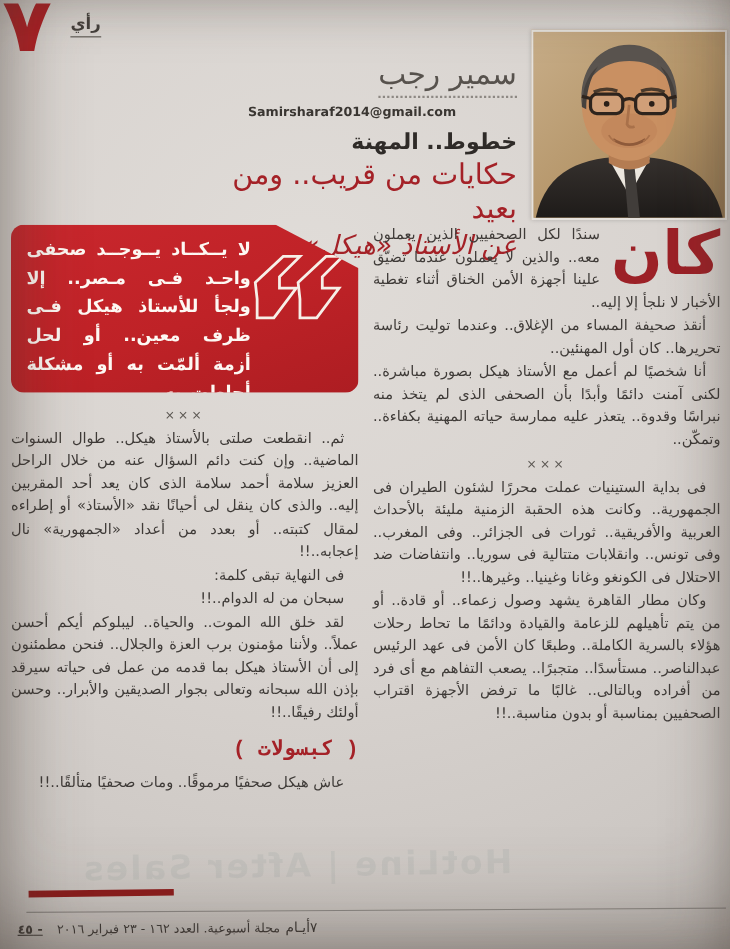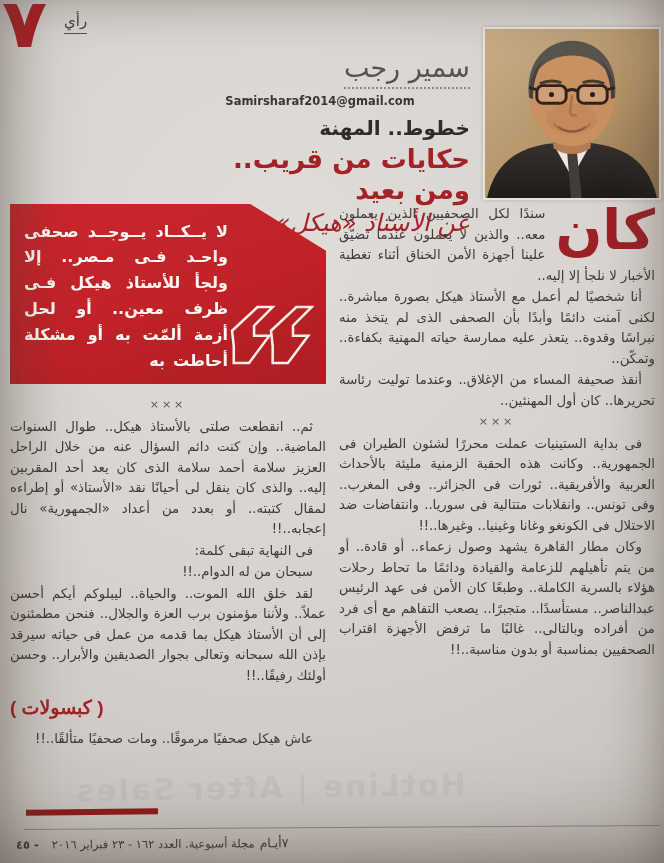--- a/index.html
+++ b/index.html
@@ -22,21 +22,21 @@
   }
 
   
   .brand-seven {
     position:absolute; top:-14px; left:2px;
     font-size:74px; font-weight:bold; color:#b01f24;
     line-height:1; transform:scaleY(.92);
   }
   .section-label {
     position:absolute; top:12px; left:64px;
-    font-size:15px; color:#45413d; font-weight:normal;
+    font-size:15px; color:#45413d; font-weight:bold;
     border-bottom:1.5px solid #55504b; padding-bottom:3px;
   }
 
   
   .portrait {
     position:absolute; top:27px; right:3px; width:178px; height:173px;
     border:2px solid #e6e2dd; box-shadow:0 0 4px rgba(0,0,0,.18);
     background:#b59a74;
   }
   .portrait svg { display:block; width:100%; height:100%; }
@@ -47,64 +47,65 @@
   }
   .author-name {
     display:inline-block; font-size:27px; color:#57524d;
     padding-bottom:4px; border-bottom:2px dotted #8d8883; line-height:1.1;
   }
   .author-email {
     direction:ltr; text-align:center;
     font-size:11.5px; font-weight:bold; color:#3a3632; margin-top:5px;
   }
   .headline-kicker { font-size:20px; font-weight:bold; color:#2f2b28; margin-top:9px; line-height:1.15; }
-  .headline-title  { font-size:26px; font-weight:bold; color:#a42127; margin-top:4px; line-height:1.2; }
+  .headline-title  { font-size:26px; font-weight:normal; color:#a42127; margin-top:4px; line-height:1.2; }
   .headline-sub    { font-size:24px; font-weight:normal; color:#a42127; margin-top:3px; line-height:1.2;font-style:italic; }
 
   
   .columns {
     position:absolute; top:204px; right:9px; left:10px; bottom:60px;
     display:flex; gap:13px; direction:rtl; overflow:hidden;
   }
   .col { flex:1 1 0; min-width:0; font-size:13.3px; line-height:20.5px; text-align:justify; }
   .para { margin:0 0 1px 0; text-indent:13px; }
   .para.open { text-indent:0; }
   .dropword {
     float:right; font-size:55px; font-weight:bold; color:#9c2127;
     line-height:46px; margin:3px 0 2px 10px; letter-spacing:-1px;
   }
   .sep { text-align:center; font-size:11px; color:#5c5853; letter-spacing:3px; margin:1px 0; text-indent:0; }
   .capsules-heading {
-    text-align:left; color:#a42127; font-size:19px; font-weight:bold;
-    margin:12px 0 10px; font-family:Liberation Sans, sans-serif;
+    text-align:right; color:#a42127; font-size:19px; font-weight:bold;
+    margin:12px 0 10px; font-family:Liberation Mono, monospace;
   }
 
   
   .pullquote {
-    position:relative; width:100%; height:180px; margin-bottom:11px;
+    position:relative; width:100%; height:153px; margin-bottom:11px;
     background:linear-gradient(160deg,#c9272d 0%, #bf2227 55%, #ad1d22 100%);
     clip-path:polygon(0 0, 76% 0, 100% 26%, 100% 100%, 0 100%);
-    display:flex; align-items:flex-end; direction:rtl;
+    display:flex; align-items:flex-start; direction:rtl;
     padding:10px 12px 10px 14px;
+    border-radius:12px;
   }
   .pullquote .qicon { flex:0 0 86px; margin-top:14px; }
   .pullquote .qtext {
     flex:1; color:#fdf8f3; font-weight:bold; font-size:16px;
     line-height:1.62; text-align:justify; word-spacing:2.5px;
   }
 
   
   .footer-bar  { position:absolute; left:26px; top:809px; width:132px; height:6px; background:#8d1b1b; transform:rotate(-.7deg); }
   .footer-rule { position:absolute; left:24px; top:827px; width:636px; border-top:1.3px solid #8f8b87; transform:rotate(-.35deg); }
   .footer-line {
     position:absolute; left:16px; top:836px; direction:rtl; display:flex; gap:5px;
     font-size:11.5px; color:#3d3936; align-items:baseline; transform:rotate(-.35deg);
   }
   .footer-line .mag { font-weight:normal; font-size:12.5px; }
-  .footer-line .pg  { margin-right:8px; font-weight:bold; }
+  .footer-line .pg  { margin-right:8px; font-weight:bold;text-decoration:underline; }
 
   .showthrough {
     position:absolute; left:60px; top:770px; width:420px;
     transform:scaleX(-1) rotate(1deg); opacity:.055;
     font-size:30px; font-weight:bold; color:#1c4f3f; letter-spacing:2px;
     pointer-events:none; direction:ltr; text-align:center;
   }
 </style>
 </head>
 <body>
@@ -168,22 +169,22 @@
     <div class="author-email">Samirsharaf2014@gmail.com</div>
     <div class="headline-kicker">خطوط.. المهنة</div>
     <div class="headline-title">حكايات من قريب.. ومن بعيد</div>
     <div class="headline-sub">عن الأستاذ «هيكل»</div>
   </div>
 
   <div class="columns">
 
     <section class="col" id="col-right">
         <p class="para open"><span class="dropword">كان</span>سندًا لكل الصحفيين الذين يعملون معه.. والذين لا يعملون عندما تضيّق علينا أجهزة الأمن الخناق أثناء تغطية الأخبار لا نلجأ إلا إليه..</p>
+        <p class="para">أنقذ صحيفة المساء من الإغلاق.. وعندما توليت رئاسة تحريرها.. كان أول المهنئين..</p>
         <p class="para">أنا شخصيًا لم أعمل مع الأستاذ هيكل بصورة مباشرة.. لكنى آمنت دائمًا وأبدًا بأن الصحفى الذى لم يتخذ منه نبراسًا وقدوة.. يتعذر عليه ممارسة حياته المهنية بكفاءة.. وتمكّن..</p>
-        <p class="para">أنقذ صحيفة المساء من الإغلاق.. وعندما توليت رئاسة تحريرها.. كان أول المهنئين..</p>
         <div class="sep">×××</div>
         <p class="para">فى بداية الستينيات عملت محررًا لشئون الطيران فى الجمهورية.. وكانت هذه الحقبة الزمنية مليئة بالأحداث العربية والأفريقية.. ثورات فى الجزائر.. وفى المغرب.. وفى تونس.. وانقلابات متتالية فى سوريا.. وانتفاضات ضد الاحتلال فى الكونغو وغانا وغينيا.. وغيرها..!!</p>
         <p class="para">وكان مطار القاهرة يشهد وصول زعماء.. أو قادة.. أو من يتم تأهيلهم للزعامة والقيادة ودائمًا ما تحاط رحلات هؤلاء بالسرية الكاملة.. وطبعًا كان الأمن فى عهد الرئيس عبدالناصر.. مستأسدًا.. متجبرًا.. يصعب التفاهم مع أى فرد من أفراده وبالتالى.. غالبًا ما ترفض الأجهزة اقتراب الصحفيين بمناسبة أو بدون مناسبة..!!</p>
       </section>
 
     <section class="col" id="col-left">
       <div class="pullquote">
         <div class="qicon">
           <svg viewBox="0 0 100 78" width="86" height="66">
             <g fill="none" stroke="#f6efe8" stroke-width="3" stroke-linejoin="miter">

